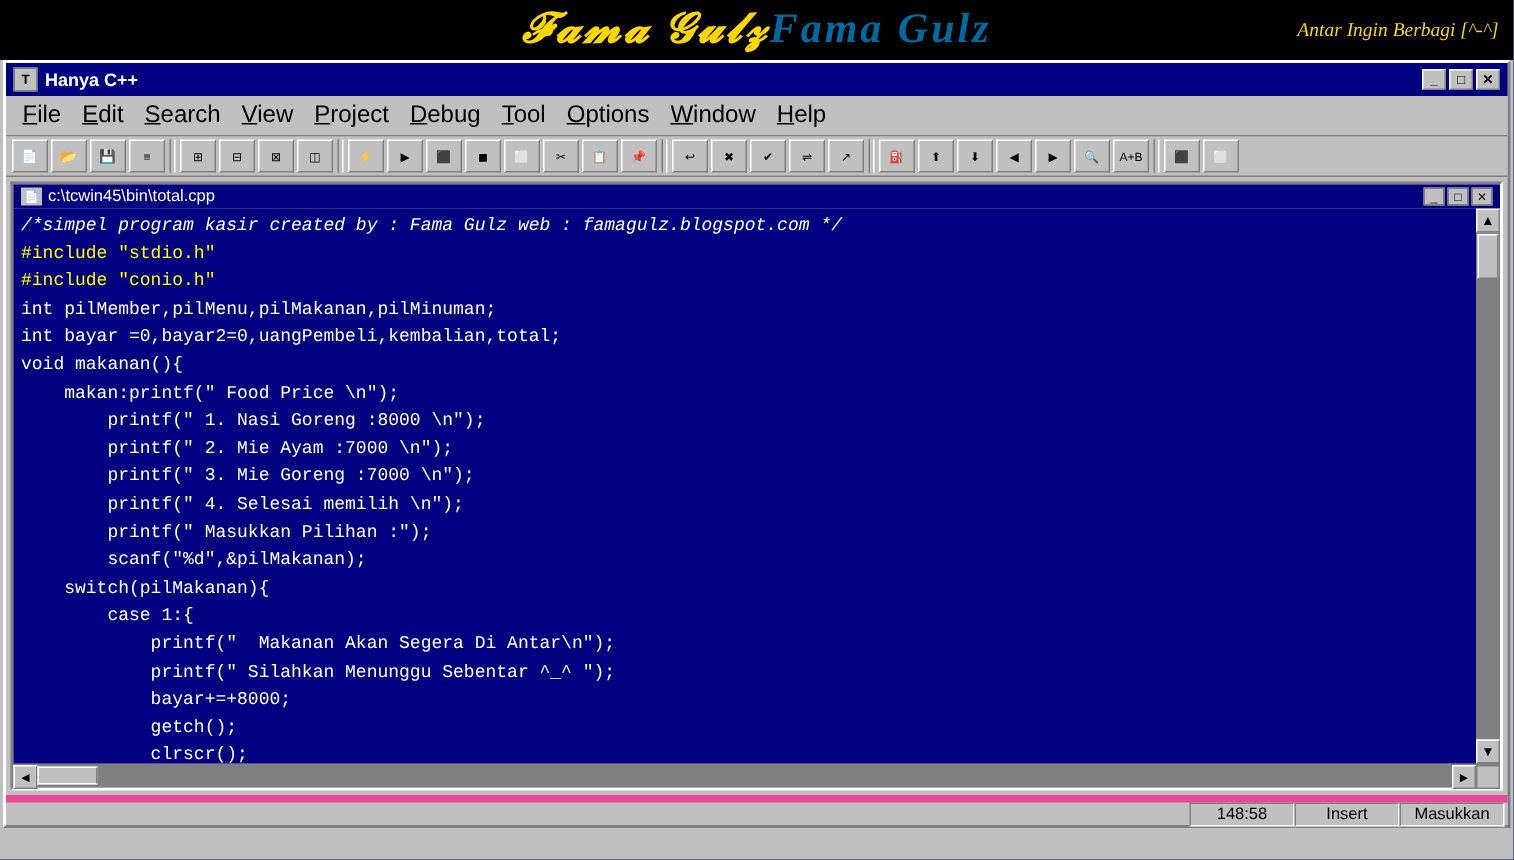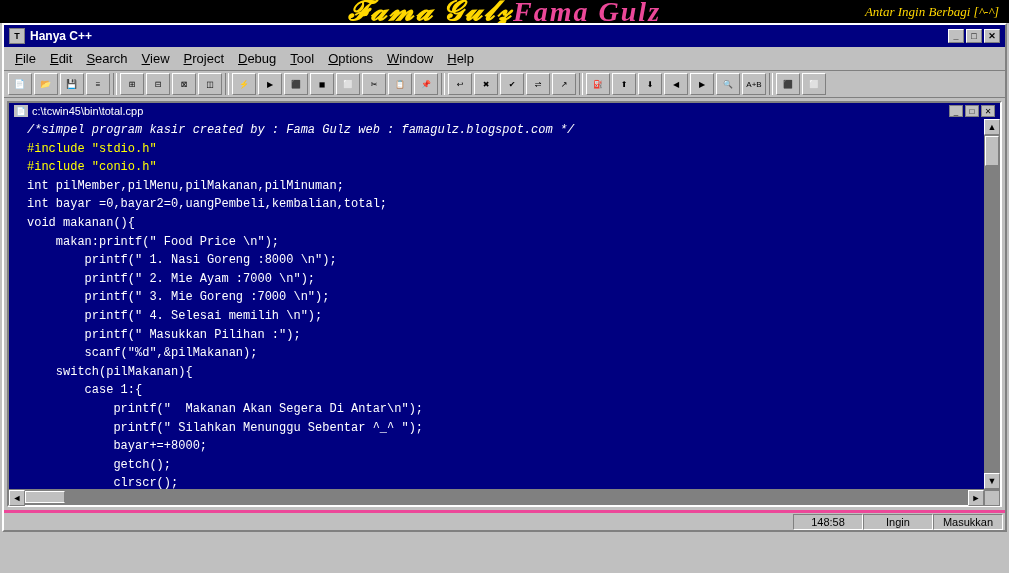--- a/index.html
+++ b/index.html
@@ -1,21 +1,21 @@
 <!DOCTYPE html>
 <html><head>
   <meta charset="utf-8">
   <style>
     * { margin: 0; padding: 0; box-sizing: border-box; }
     body { font-family: Arial, sans-serif; font-size: 12px; background: #c0c0c0; width: 1009px; height: 573px; overflow: hidden; }
 
     
     #banner {
       width: 100%;
-      height: 23px;
+      height: 40px;
       background: #000;
       display: flex;
       align-items: center;
       justify-content: center;
       overflow: hidden;
       position: relative;
       text-align: right;
     }
     #banner .banner-text {
       font-family: 'Times New Roman', serif;
@@ -95,21 +95,21 @@
     
     #menu-bar {
       background: #c0c0c0;
       padding: 2px 5px;
       display: flex;
       gap: 2px;
       border-bottom: 1px solid #808080;
     }
     .menu-item {
       padding: 2px 6px;
-      font-size: 13px;
+      font-size: 16px;
       color: #000;
       cursor: pointer;
     }
     .menu-item span.underline {
       text-decoration: underline;
     }
 
     
     .toolbar {
       background: #c0c0c0;
@@ -192,21 +192,21 @@
     
     #code-area {
       display: flex;
       background: #000080;
       height: 370px;
       overflow: hidden;
       position: relative;
     }
     #code-content {
       flex: 1;
-      padding: 2px 18px;
+      padding: 2px 5px;
       font-family: 'Courier New', Courier, monospace;
       font-size: 12px;
       color: #fff;
       overflow: hidden;
       line-height: 1.55;
       white-space: pre;
     }
     #scrollbar-v {
       width: 16px;
       background: #c0c0c0;
@@ -275,21 +275,21 @@
       height: 12px;
       background: #c0c0c0;
       border: 1px solid #fff;
       border-right-color: #808080;
     }
 
     
     #status-bar {
       display: flex;
       background: #c0c0c0;
-      border-top: 3px solid #ec4899;
+      border-top: 5px solid #ec4899;
       height: 20px;
       align-items: center;
       padding: 0 2px;
     }
     .status-spacer {
       flex: 1;
     }
     .status-cell {
       padding: 1px 8px;
       font-size: 11px;
@@ -308,21 +308,21 @@
     
     .code-comment { color: #fff; font-style: italic; }
     .code-include { color: #ff0; }
     .code-normal { color: #fff; }
   </style>
 </head>
 <body>
 
 <div id="banner">
   <span class="banner-text">𝓕𝓪𝓶𝓪 𝓖𝓾𝓵𝔃</span>
-  <span style="font-family:'Times New Roman',serif;font-size:28px;font-weight:bold;font-style:italic;color:#ec4899;letter-spacing:2px;">Fama Gulz</span>
+  <span style="font-family:'Times New Roman',serif;font-size:28px;font-weight:bold;font-style:italic;color:#0369a1;letter-spacing:2px;">Fama Gulz</span>
   <span class="banner-right">Antar Ingin Berbagi [^-^]</span>
 </div>
 
 <div id="main-window">
 
   <div id="title-bar">
     <div class="title-bar-left">
       <span class="title-icon">T</span>
       <span>Hanya C++</span>
     </div>
@@ -436,17 +436,17 @@
         <div class="scroll-thumb-h"></div>
       </div>
       <div class="scroll-btn-h">►</div>
       <div style="width:16px;height:16px;background:#c0c0c0;border:1px solid #808080;"></div>
     </div>
   </div>
 
   <div id="status-bar">
     <div class="status-spacer"></div>
     <div class="status-cell">148:58</div>
-    <div class="status-cell">Ingin</div>
+    <div class="status-cell">Insert</div>
     <div class="status-cell">Masukkan</div>
   </div>
 
 </div>
 
 </body></html>

